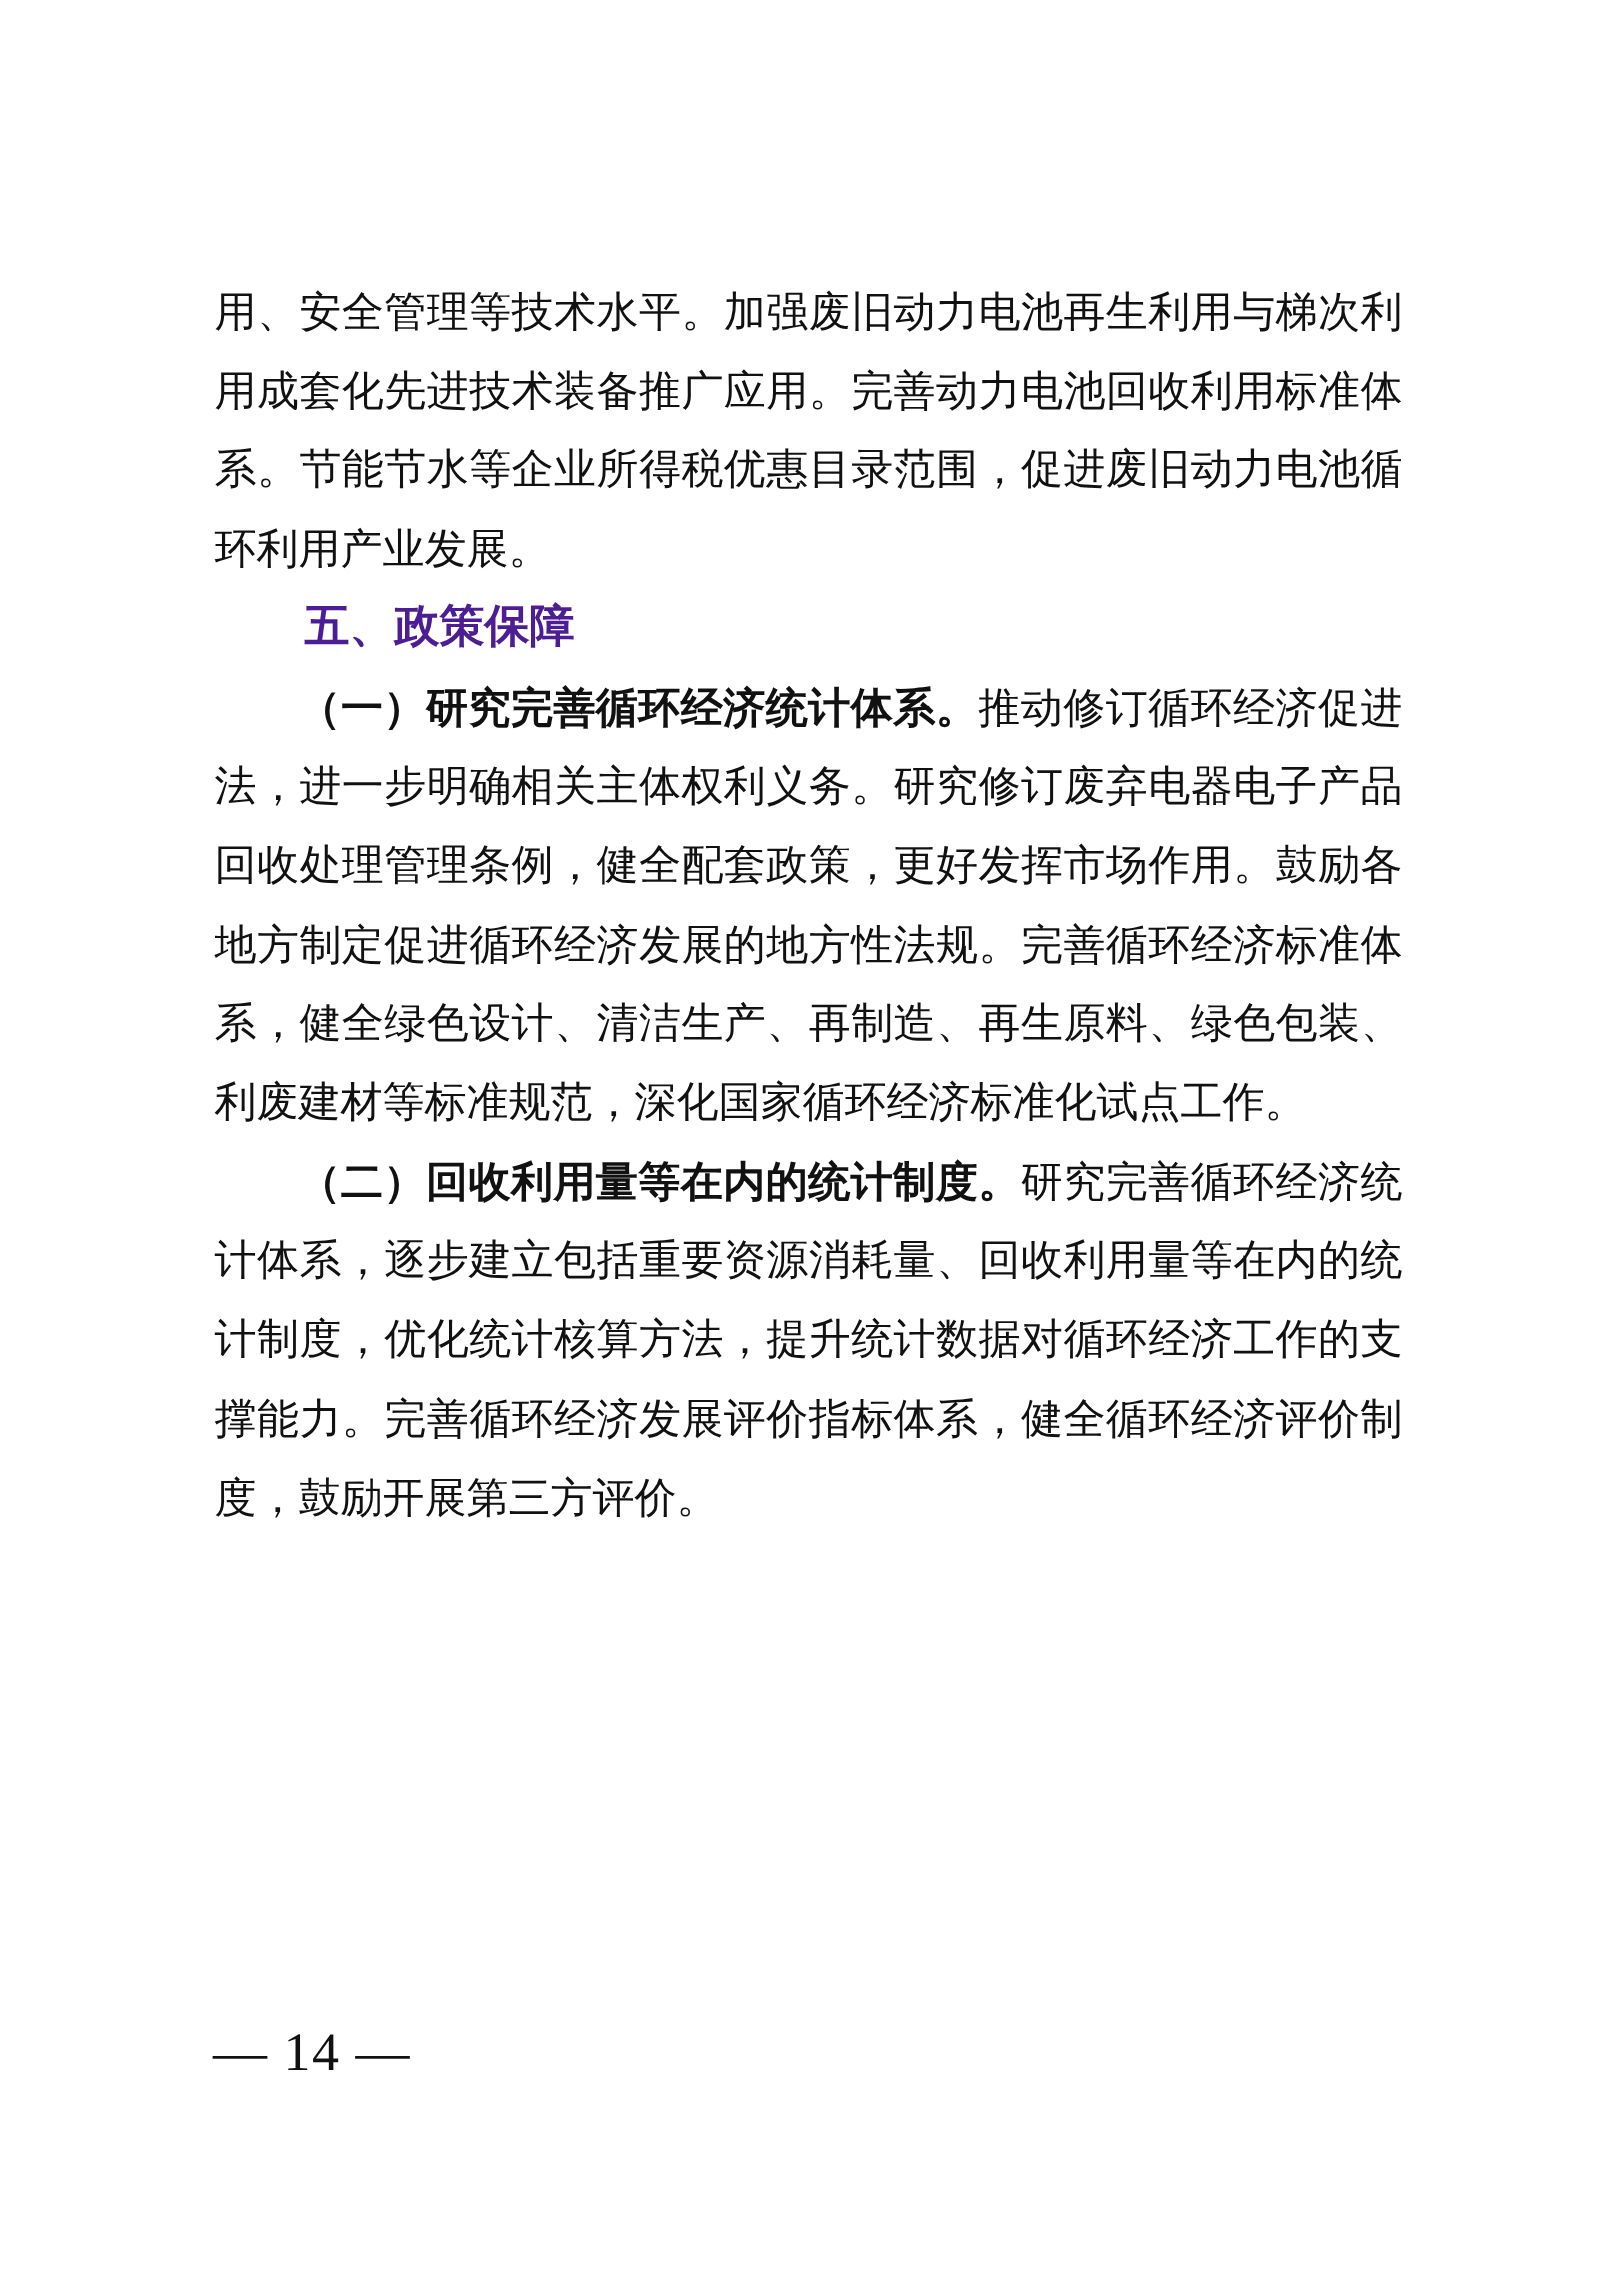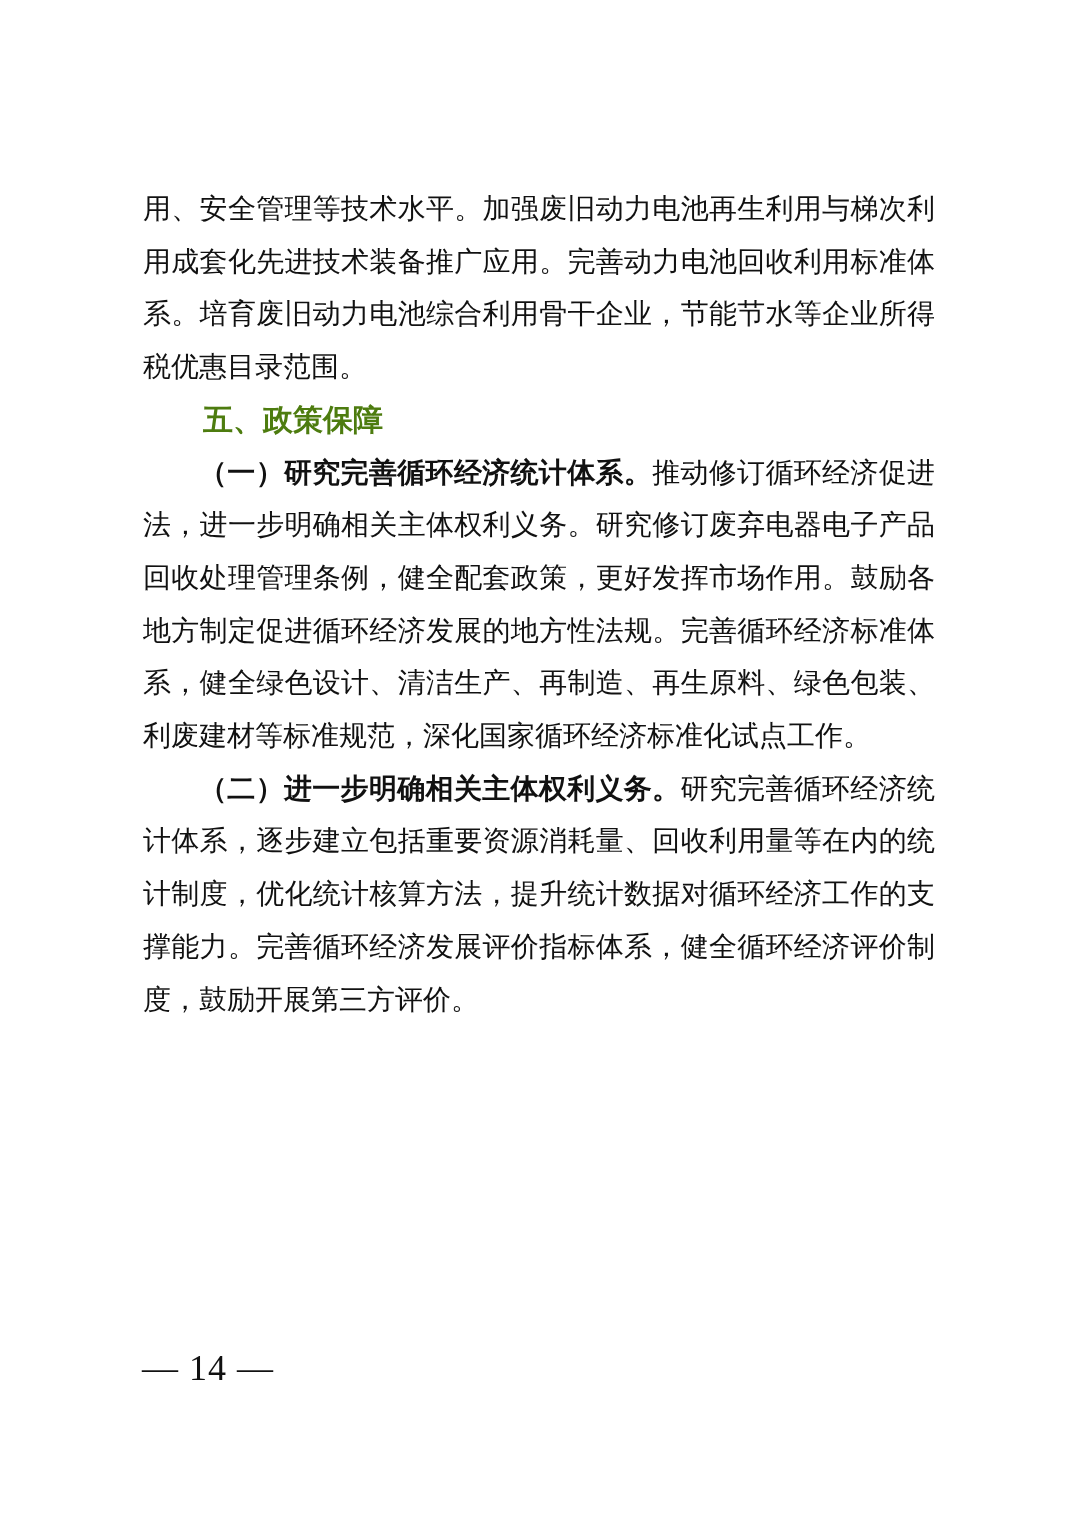--- a/index.html
+++ b/index.html
@@ -29,51 +29,51 @@
   .para {
     margin: 0;
     word-break: break-all;
   }
   .para.indent {
     text-indent: 2em;
   }
   .section-heading {
     margin: 0;
     text-indent: 2em;
-    font-family: Liberation Serif, serif;
+    font-family: Liberation Mono, monospace;
     font-weight: bold;
     font-size: 30px;
     line-height: 52.7px;
     text-align: left;
-    color: #4d7c0f;
+    color: #4c1d95;
   }
   .lead {
     font-weight: bold;
   }
   .page-number {
     position: absolute;
     left: 142px;
     top: 1348px;
     font-size: 36px;
     line-height: 40px;
     letter-spacing: 1px;
     color: #111111;
   }
 </style>
 </head>
 <body>
 
 <div class="page">
   <div class="content">
 
-    <p class="para">用、安全管理等技术水平。加强废旧动力电池再生利用与梯次利用成套化先进技术装备推广应用。完善动力电池回收利用标准体系。培育废旧动力电池综合利用骨干企业，节能节水等企业所得税优惠目录范围。</p>
+    <p class="para">用、安全管理等技术水平。加强废旧动力电池再生利用与梯次利用成套化先进技术装备推广应用。完善动力电池回收利用标准体系。节能节水等企业所得税优惠目录范围，促进废旧动力电池循环利用产业发展。</p>
 
     <h2 class="section-heading">五、政策保障</h2>
 
     <p class="para indent"><span class="lead">（一）研究完善循环经济统计体系。</span><span>推动修订循环经济促进法，进一步明确相关主体权利义务。研究修订废弃电器电子产品回收处理管理条例，健全配套政策，更好发挥市场作用。鼓励各地方制定促进循环经济发展的地方性法规。完善循环经济标准体系，健全绿色设计、清洁生产、再制造、再生原料、绿色包装、利废建材等标准规范，深化国家循环经济标准化试点工作。</span></p>
 
-    <p class="para indent"><span class="lead">（二）进一步明确相关主体权利义务。</span><span>研究完善循环经济统计体系，逐步建立包括重要资源消耗量、回收利用量等在内的统计制度，优化统计核算方法，提升统计数据对循环经济工作的支撑能力。完善循环经济发展评价指标体系，健全循环经济评价制度，鼓励开展第三方评价。</span></p>
+    <p class="para indent"><span class="lead">（二）回收利用量等在内的统计制度。</span><span>研究完善循环经济统计体系，逐步建立包括重要资源消耗量、回收利用量等在内的统计制度，优化统计核算方法，提升统计数据对循环经济工作的支撑能力。完善循环经济发展评价指标体系，健全循环经济评价制度，鼓励开展第三方评价。</span></p>
 
 
   </div>
 
   <div class="page-number">— 14 —</div>
 </div>
 
 </body></html>

